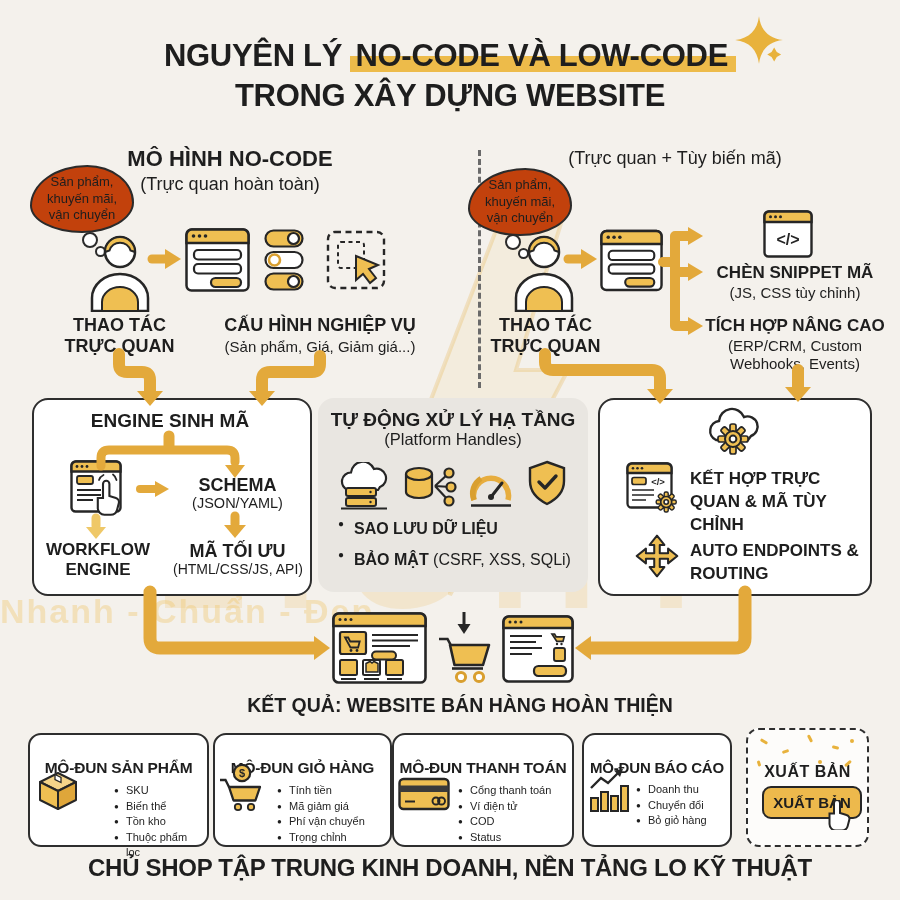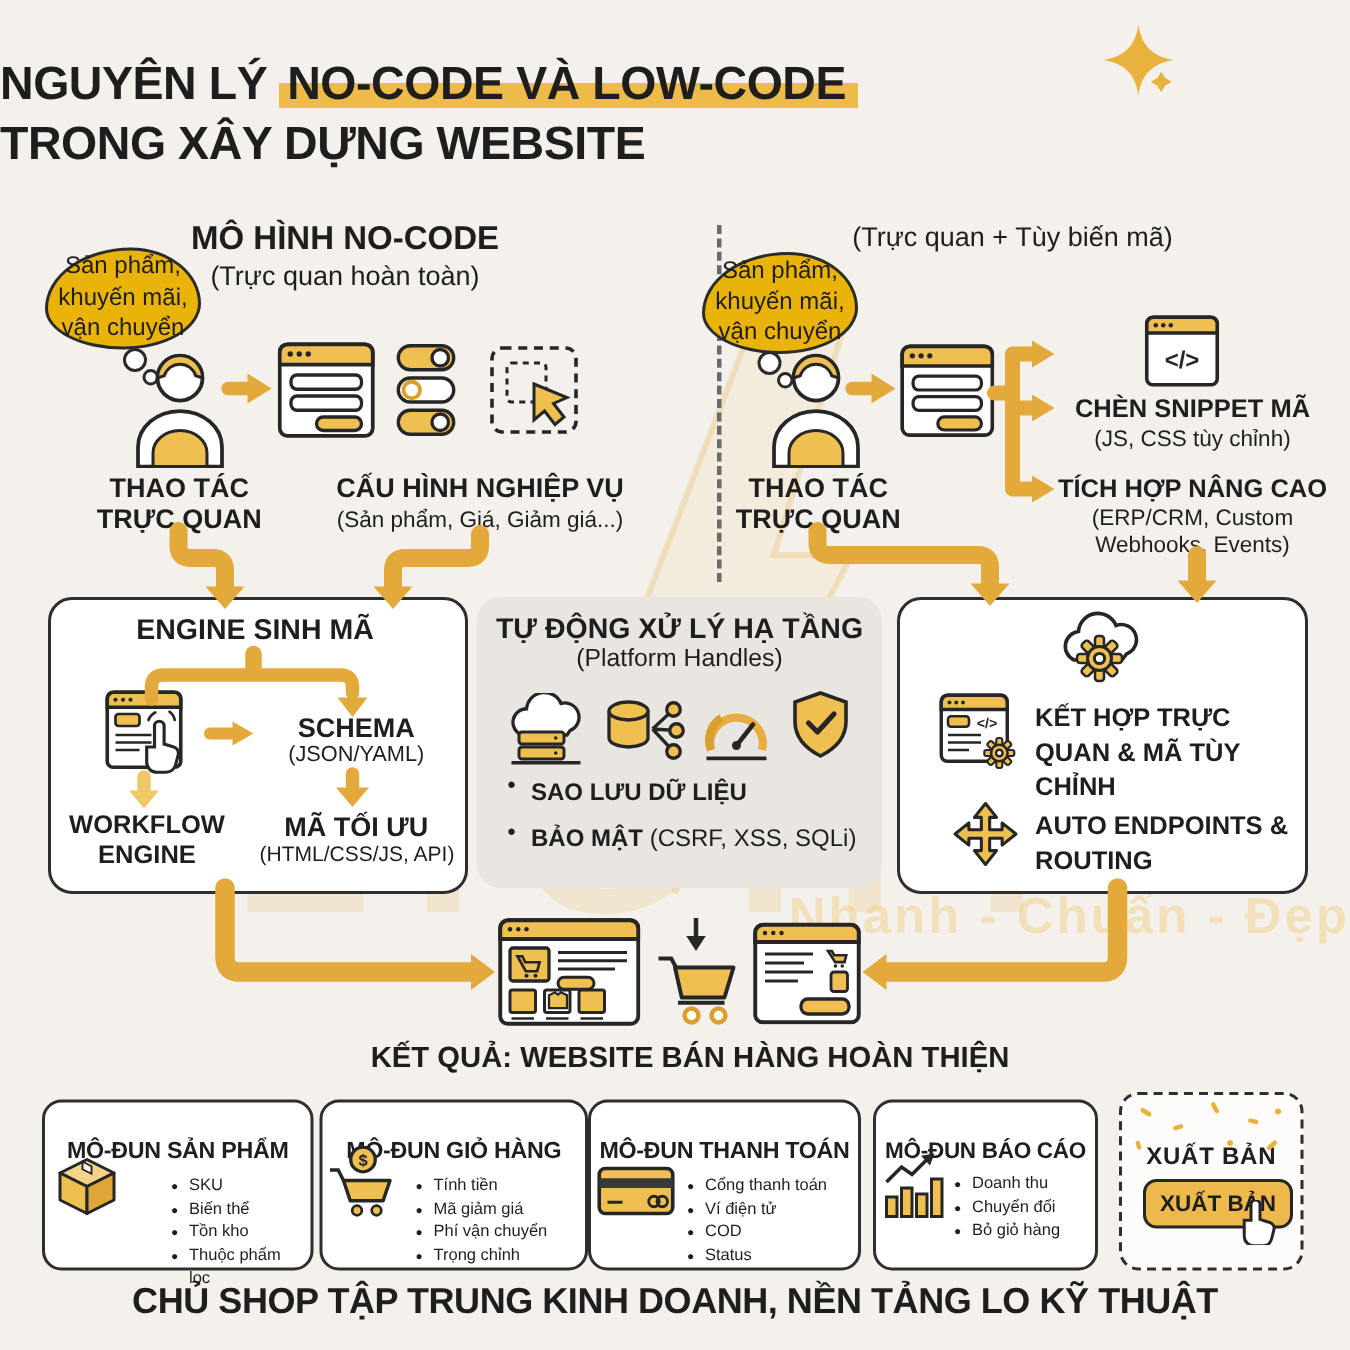--- a/index.html
+++ b/index.html
@@ -6,40 +6,40 @@
   .canvas{position:relative;width:900px;height:900px;background:#F4F1EC;overflow:hidden;
           font-family:"Liberation Sans",sans-serif;color:#1E1E1E;}
   .abs{position:absolute;}
   .b{font-weight:bold;}
   .ctr{text-align:center;}
   svg{display:block;}
 
   
   .wm-brand{left:0;right:0;top:470px;text-align:center;font-size:150px;font-weight:bold;
             letter-spacing:28px;color:rgba(233,185,84,0.20);z-index:1;}
-  .wm-tag{left:0;right:0;top:592px;text-align:right;font-size:34px;font-weight:bold;
+  .wm-tag{left:0;right:0;top:592px;text-align:left;font-size:34px;font-weight:bold;
           letter-spacing:2px;color:rgba(238,196,104,0.38);z-index:1;}
   .wm-bolt{z-index:1;}
 
   
-  .title{left:0;right:0;top:36px;text-align:left;font-size:31px;font-weight:bold;
+  .title{left:0;right:0;top:36px;text-align:center;font-size:31px;font-weight:bold;
          line-height:1.3;letter-spacing:-0.3px;z-index:3;}
   .hl{background:linear-gradient(to bottom,transparent 50%,#EDBB4A 50%,#EDBB4A 97%,transparent 97%);
       padding:0 8px 0 5px;}
 
   
   .col-head{z-index:3;text-align:center;}
   .col-head .h1{font-size:22px;font-weight:bold;}
   .col-head .h2{font-size:18px;margin-top:2px;}
 
   
-  .bubble{z-index:3;background:#eab308;border:2.5px solid #2b2b2b;
+  .bubble{z-index:3;background:#c2410c;border:2.5px solid #2b2b2b;
           border-radius:55% 45% 50% 50% / 60% 55% 45% 40%;
           display:flex;flex-direction:column;justify-content:center;align-items:center;
-          font-size:16px;line-height:1.3;text-align:center;}
+          font-size:13px;line-height:1.3;text-align:center;}
   .bdot{z-index:3;background:#fff;border:2.5px solid #2b2b2b;border-radius:50%;}
 
   
   .lbl{z-index:3;text-align:center;font-weight:bold;font-size:18px;line-height:1.15;}
   .sub{z-index:3;text-align:center;font-size:15px;line-height:1.2;}
 
   .divider{left:478px;top:150px;height:238px;width:0;border-left:3px dashed #6a6a6a;z-index:2;}
 
   
   .panel{z-index:3;background:#fff;border:2.5px solid #2e2e2e;border-radius:16px;}

